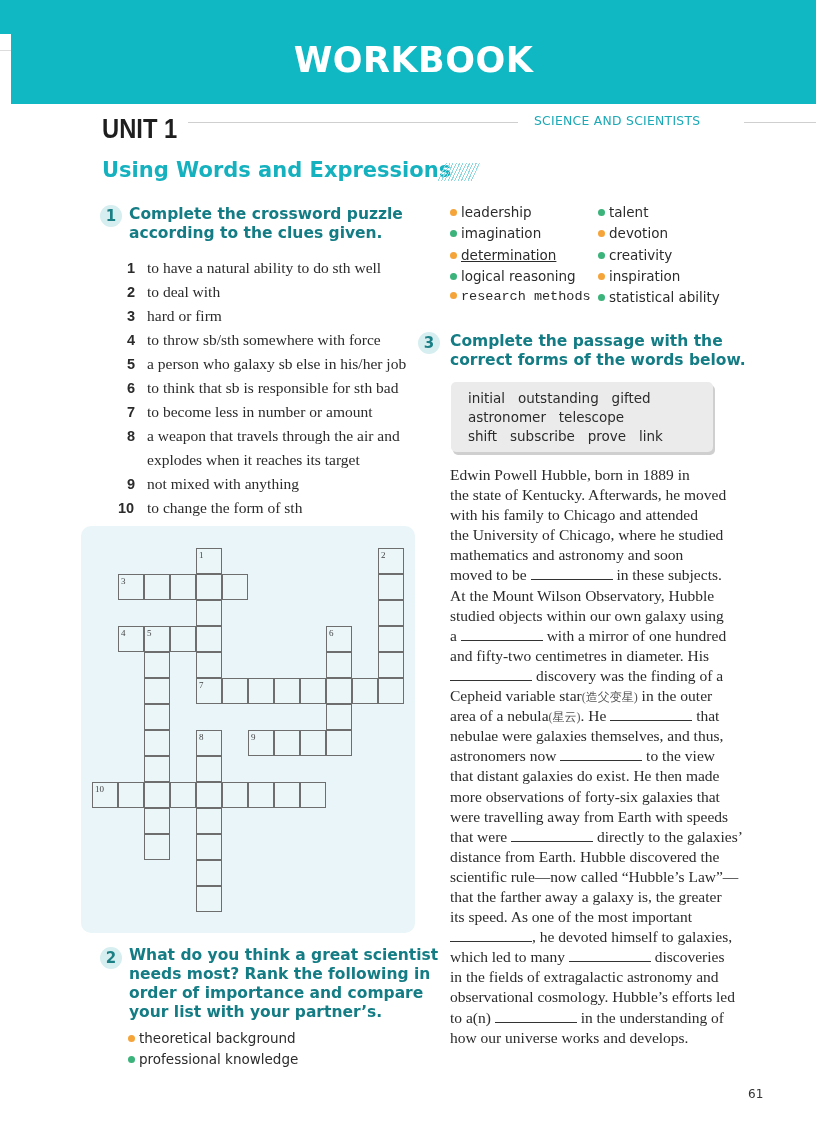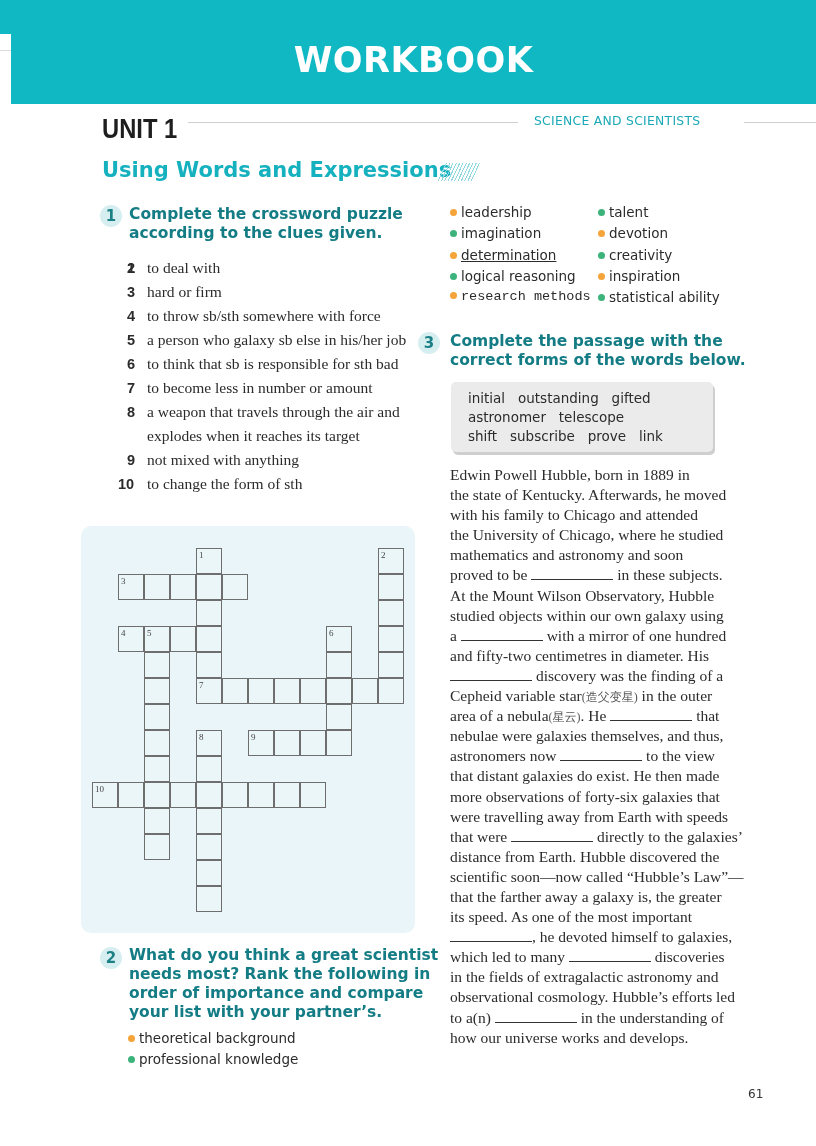--- a/index.html
+++ b/index.html
@@ -72,21 +72,21 @@
 <div class="section-title">Using Words and Expressions</div>
 <div class="hatch"></div>
 
 <div class="ex-num" style="left:100px; top:205px;">1</div>
 <div class="ex-title" style="left:129px; top:205px;">
   <div>Complete the crossword puzzle</div>
   <div>according to the clues given.</div>
 </div>
 
 <div class="clues" id="clues">
-    <div class="clue"><span class="n">1</span></div>
+    <div class="clue"><span class="n">1</span><span>to have a natural ability to do sth well</span></div>
     <div class="clue"><span class="n">2</span><span>to deal with</span></div>
     <div class="clue"><span class="n">3</span><span>hard or firm</span></div>
     <div class="clue"><span class="n">4</span><span>to throw sb/sth somewhere with force</span></div>
     <div class="clue"><span class="n">5</span><span>a person who galaxy sb else in his/her job</span></div>
     <div class="clue"><span class="n">6</span><span>to think that sb is responsible for sth bad</span></div>
     <div class="clue"><span class="n">7</span><span>to become less in number or amount</span></div>
     <div class="clue"><span class="n">8</span><span>a weapon that travels through the air and</span></div>
     <div class="clue"><span class="n"></span><span>explodes when it reaches its target</span></div>
     <div class="clue"><span class="n">9</span><span>not mixed with anything</span></div>
     <div class="clue wide"><span class="n" style="left: -9px;">10</span><span>to change the form of sth</span></div>
@@ -207,36 +207,36 @@
   <div class="wordbox-line" style="top:27px;">astronomer   telescope</div>
   <div class="wordbox-line" style="top:46px;">shift   subscribe   prove   link</div>
 </div>
 
 <div class="passage" id="passage">
     <div class="pline"><span>Edwin Powell Hubble, born in 1889 in</span></div>
     <div class="pline"><span>the state of Kentucky. Afterwards, he moved</span></div>
     <div class="pline"><span>with his family to Chicago and attended</span></div>
     <div class="pline"><span>the University of Chicago, where he studied</span></div>
     <div class="pline"><span>mathematics and astronomy and soon</span></div>
-    <div class="pline"><span>proved to be </span><span class="blank"></span><span> in these subjects.</span></div>
+    <div class="pline"><span>moved to be </span><span class="blank"></span><span> in these subjects.</span></div>
     <div class="pline"><span>At the Mount Wilson Observatory, Hubble</span></div>
     <div class="pline"><span>studied objects within our own galaxy using</span></div>
     <div class="pline"><span>a </span><span class="blank"></span><span> with a mirror of one hundred</span></div>
     <div class="pline"><span>and fifty-two centimetres in diameter. His</span></div>
     <div class="pline"><span class="blank"></span><span> discovery was the finding of a</span></div>
     <div class="pline"><span>Cepheid variable star</span><span class="cjk">(造父变星)</span><span> in the outer</span></div>
     <div class="pline"><span>area of a nebula</span><span class="cjk">(星云)</span><span>. He </span><span class="blank"></span><span> that</span></div>
     <div class="pline"><span>nebulae were galaxies themselves, and thus,</span></div>
     <div class="pline"><span>astronomers now </span><span class="blank"></span><span> to the view</span></div>
     <div class="pline"><span>that distant galaxies do exist. He then made</span></div>
     <div class="pline"><span>more observations of forty-six galaxies that</span></div>
     <div class="pline"><span>were travelling away from Earth with speeds</span></div>
     <div class="pline"><span>that were </span><span class="blank"></span><span> directly to the galaxies’</span></div>
     <div class="pline"><span>distance from Earth. Hubble discovered the</span></div>
-    <div class="pline"><span>scientific soon—now called “Hubble’s Law”—</span></div>
+    <div class="pline"><span>scientific rule—now called “Hubble’s Law”—</span></div>
     <div class="pline"><span>that the farther away a galaxy is, the greater</span></div>
     <div class="pline"><span>its speed. As one of the most important</span></div>
     <div class="pline"><span class="blank"></span><span>, he devoted himself to galaxies,</span></div>
     <div class="pline"><span>which led to many </span><span class="blank"></span><span> discoveries</span></div>
     <div class="pline"><span>in the fields of extragalactic astronomy and</span></div>
     <div class="pline"><span>observational cosmology. Hubble’s efforts led</span></div>
     <div class="pline"><span>to a(n) </span><span class="blank"></span><span> in the understanding of</span></div>
     <div class="pline"><span>how our universe works and develops.</span></div>
   </div>
 

